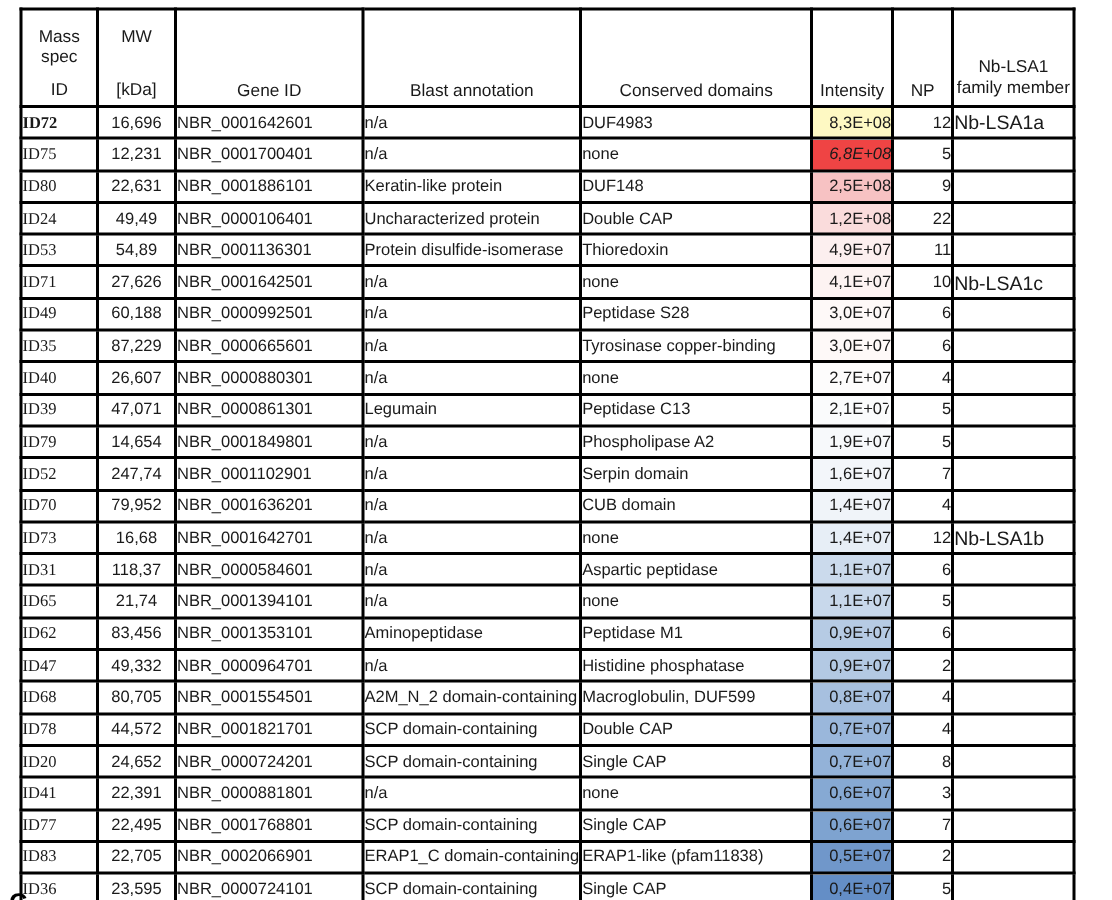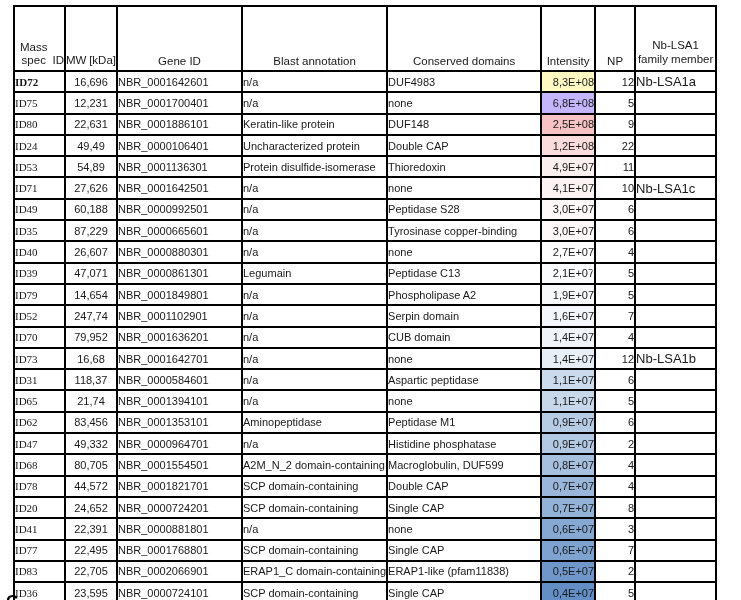--- a/index.html
+++ b/index.html
@@ -29,26 +29,25 @@
   .data-table th {
     font-weight: normal;
     height: 50px;
     vertical-align: bottom;
     text-align: center;
     font-size: 11.5px;
     padding-bottom: 3px;
   }
   .th-stack {
     display: flex;
-    flex-direction: row;
+    flex-direction: column;
     justify-content: space-between;
     height: 48px;
     padding-top: 3px;
     line-height: 1.15;
-    align-items: flex-end;
   }
   .th-stack .top { white-space: normal; }
   .th-twoline { line-height: 1.2; white-space: normal; }
   .data-table td { height: 19.3px; }
   .c-id   { text-align: left; font-family: Liberation Serif, serif; }
   .c-id.bold { font-weight: bold; }
   .c-mw   { text-align: center; margin-left: 24px; }
   .c-gene { text-align: left; padding-left: 3px; }
   .c-blast{ text-align: left; padding-left: 3px; }
   .c-dom  { text-align: left; padding-left: 3px; }
@@ -119,21 +118,21 @@
     <td class="c-int" style="background-color: #fef9c3;">8,3E+08</td>
     <td class="c-np">12</td>
     <td class="c-fam">Nb-LSA1a</td>
   </tr>
         <tr>
     <td class="c-id">ID75</td>
     <td class="c-mw">12,231</td>
     <td class="c-gene">NBR_0001700401</td>
     <td class="c-blast">n/a</td>
     <td class="c-dom">none</td>
-    <td class="c-int" style="background-color: #c4b5fd;">6,8E+08</td>
+    <td class="c-int" style="background-color: #ef4444; font-style: italic;">6,8E+08</td>
     <td class="c-np">5</td>
     <td class="c-fam"></td>
   </tr>
         <tr>
     <td class="c-id">ID80</td>
     <td class="c-mw">22,631</td>
     <td class="c-gene">NBR_0001886101</td>
     <td class="c-blast">Keratin-like protein</td>
     <td class="c-dom">DUF148</td>
     <td class="c-int" style="background-color: rgb(247, 194, 195);">2,5E+08</td>

